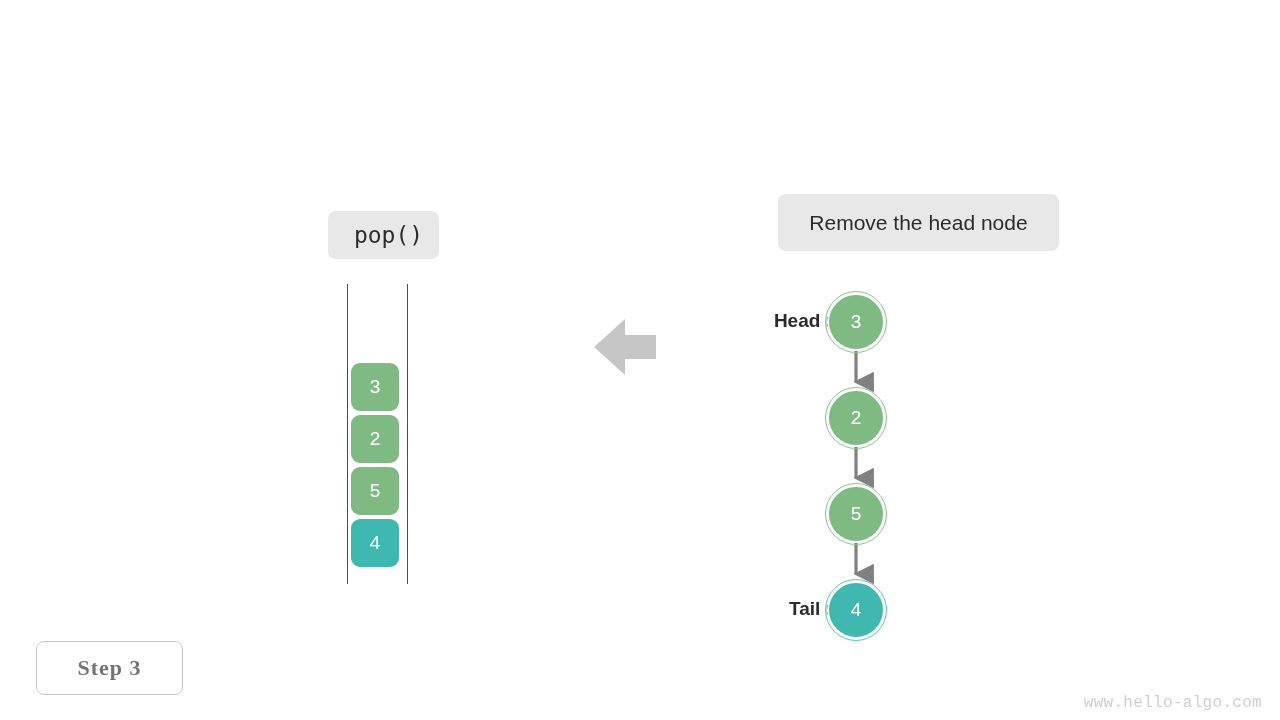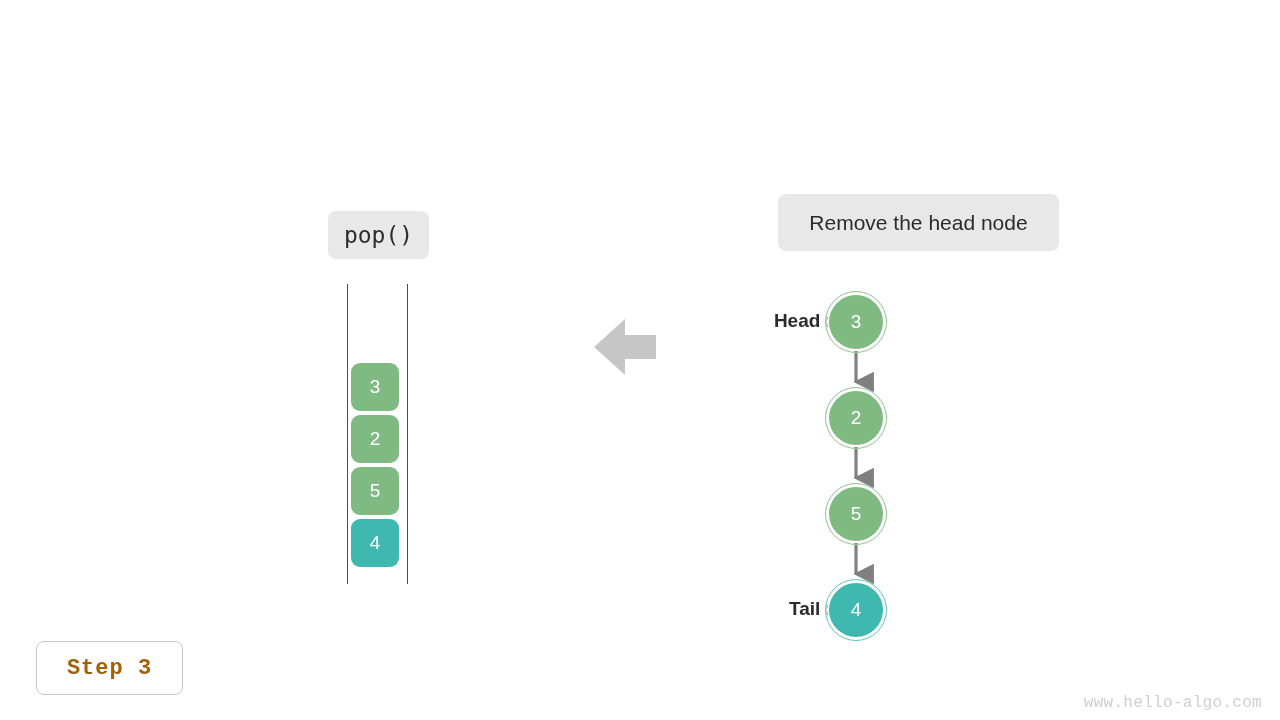--- a/index.html
+++ b/index.html
@@ -39,20 +39,21 @@
   }
   .chip-sans {
     font-size: 21px;
   }
 
   #op-chip {
     left: 328px;
     top: 211px;
     width: 101px;
     height: 48px;
+    padding-left: 10px;
   }
   #action-chip {
     left: 778px;
     top: 194px;
     width: 281px;
     height: 57px;
   }
 
   
   #step-badge {
@@ -62,24 +63,24 @@
     width: 145px;
     height: 52px;
     border: 1.4px solid #c8c8c8;
     border-radius: 8px;
     background: #ffffff;
     display: flex;
     align-items: center;
     justify-content: center;
   }
   #step-badge .step-text {
-    font-family: Liberation Mono, monospace;
+    font-family: Liberation Serif, serif;
     font-size: 22px;
     font-weight: bold;
-    color: #a16207;
+    color: #737373;
     letter-spacing: 1px;
   }
 
   
   #watermark {
     position: absolute;
     right: 18px;
     bottom: 8px;
     font-family: Liberation Mono, monospace;
     font-size: 16px;

